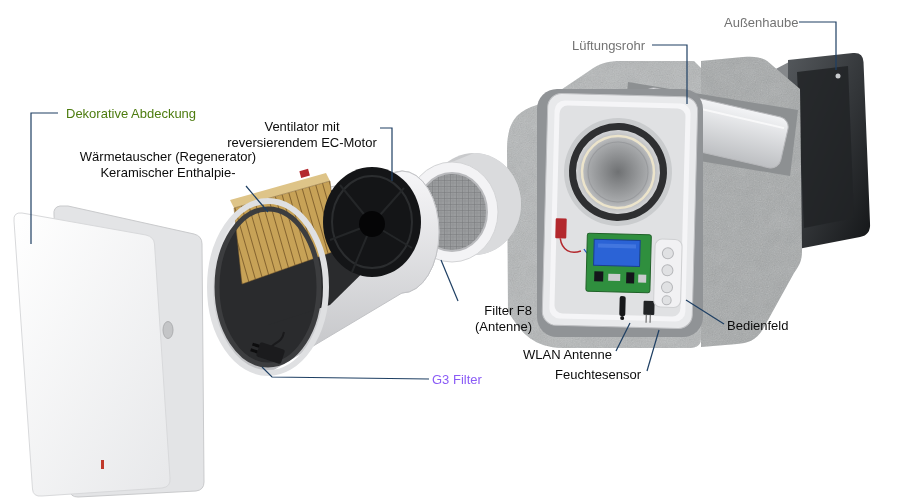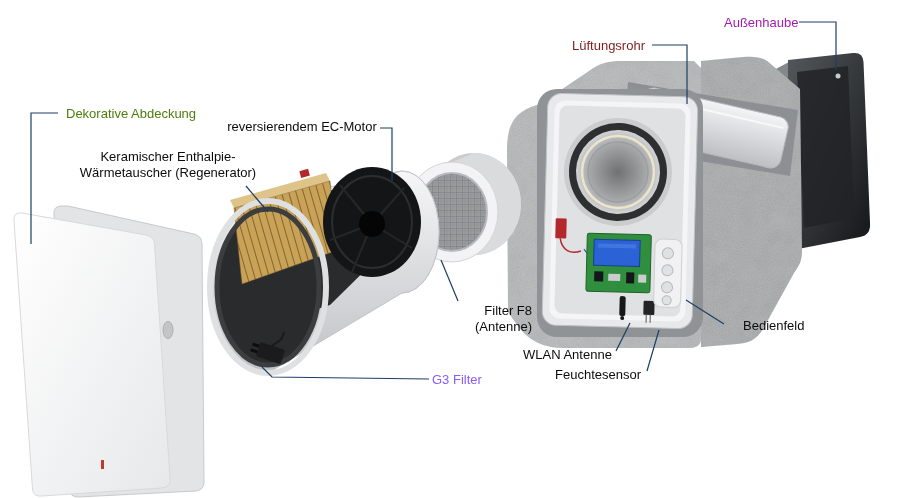--- a/index.html
+++ b/index.html
@@ -172,50 +172,51 @@
       <polyline class="leader" points="647,371 659,330" stroke="#1e3f63"></polyline>
       <polyline class="leader" points="724,324 686,300" stroke="#1e3f63"></polyline>
     </g>
   </svg>
 
   <div class="label" style="left: 66px; top: 106px; color: #4d7c0f;">
     <span>Dekorative Abdeckung</span>
   </div>
 
   <div class="label center" style="left: 70px; top: 149px; width: 196px; color: rgb(12, 12, 12);">
+    <span>Wärmetauscher (Regenerator)</span>
     <span>Keramischer Enthalpie-</span>
-    <span>Wärmetauscher (Regenerator)</span>
   </div>
 
   <div class="label center" style="left: 226px; top: 119px; width: 152px; color: rgb(12, 12, 12);">
+    <span>Ventilator mit</span>
     <span>reversierendem EC-Motor</span>
   </div>
 
-  <div class="label" style="left: 572px; top: 38px; color: #7f1d1d;">
+  <div class="label" style="left: 572px; top: 38px; color: #737373;">
     <span>Lüftungsrohr</span>
   </div>
 
-  <div class="label" style="left: 724px; top: 15px; color: #a21caf;">
+  <div class="label" style="left: 724px; top: 15px; color: #737373;">
     <span>Außenhaube</span>
   </div>
 
   <div class="label center" style="left: 450px; top: 303px; width: 82px; color: rgb(12, 12, 12); text-align: right;">
     <span>Filter F8</span>
     <span>(Antenne)</span>
   </div>
 
   <div class="label" style="left: 432px; top: 372px; color: #8b5cf6;">
     <span>G3 Filter</span>
   </div>
 
   <div class="label" style="left: 523px; top: 347px; color: rgb(12, 12, 12);">
     <span>WLAN Antenne</span>
   </div>
 
   <div class="label" style="left: 555px; top: 367px; color: rgb(12, 12, 12);">
     <span>Feuchtesensor</span>
   </div>
 
-  <div class="label" style="left: 727px; top: 318px; color: rgb(12, 12, 12); margin-left: 16px;">
+  <div class="label" style="left: 727px; top: 318px; color: rgb(12, 12, 12);">
     <span>Bedienfeld</span>
   </div>
 
 </div>
 
 </body></html>

